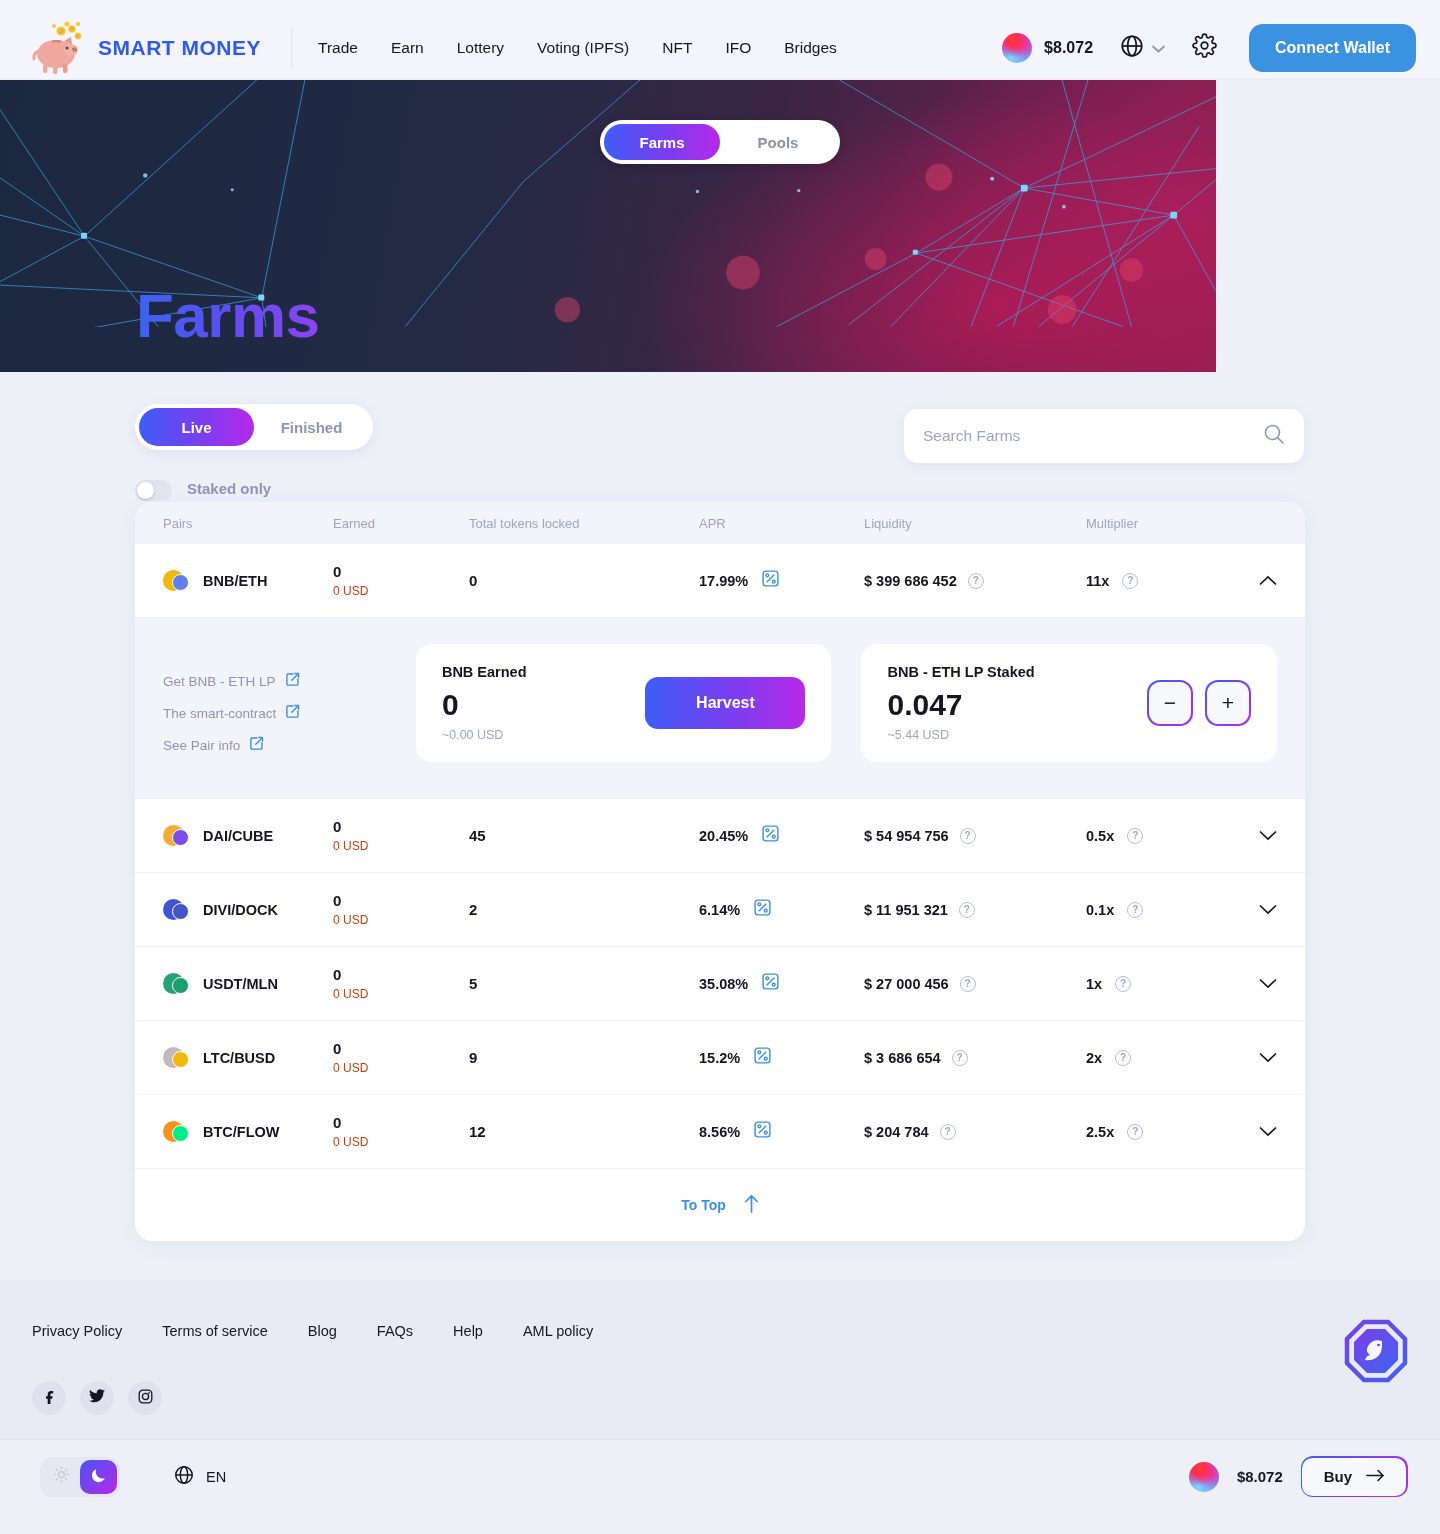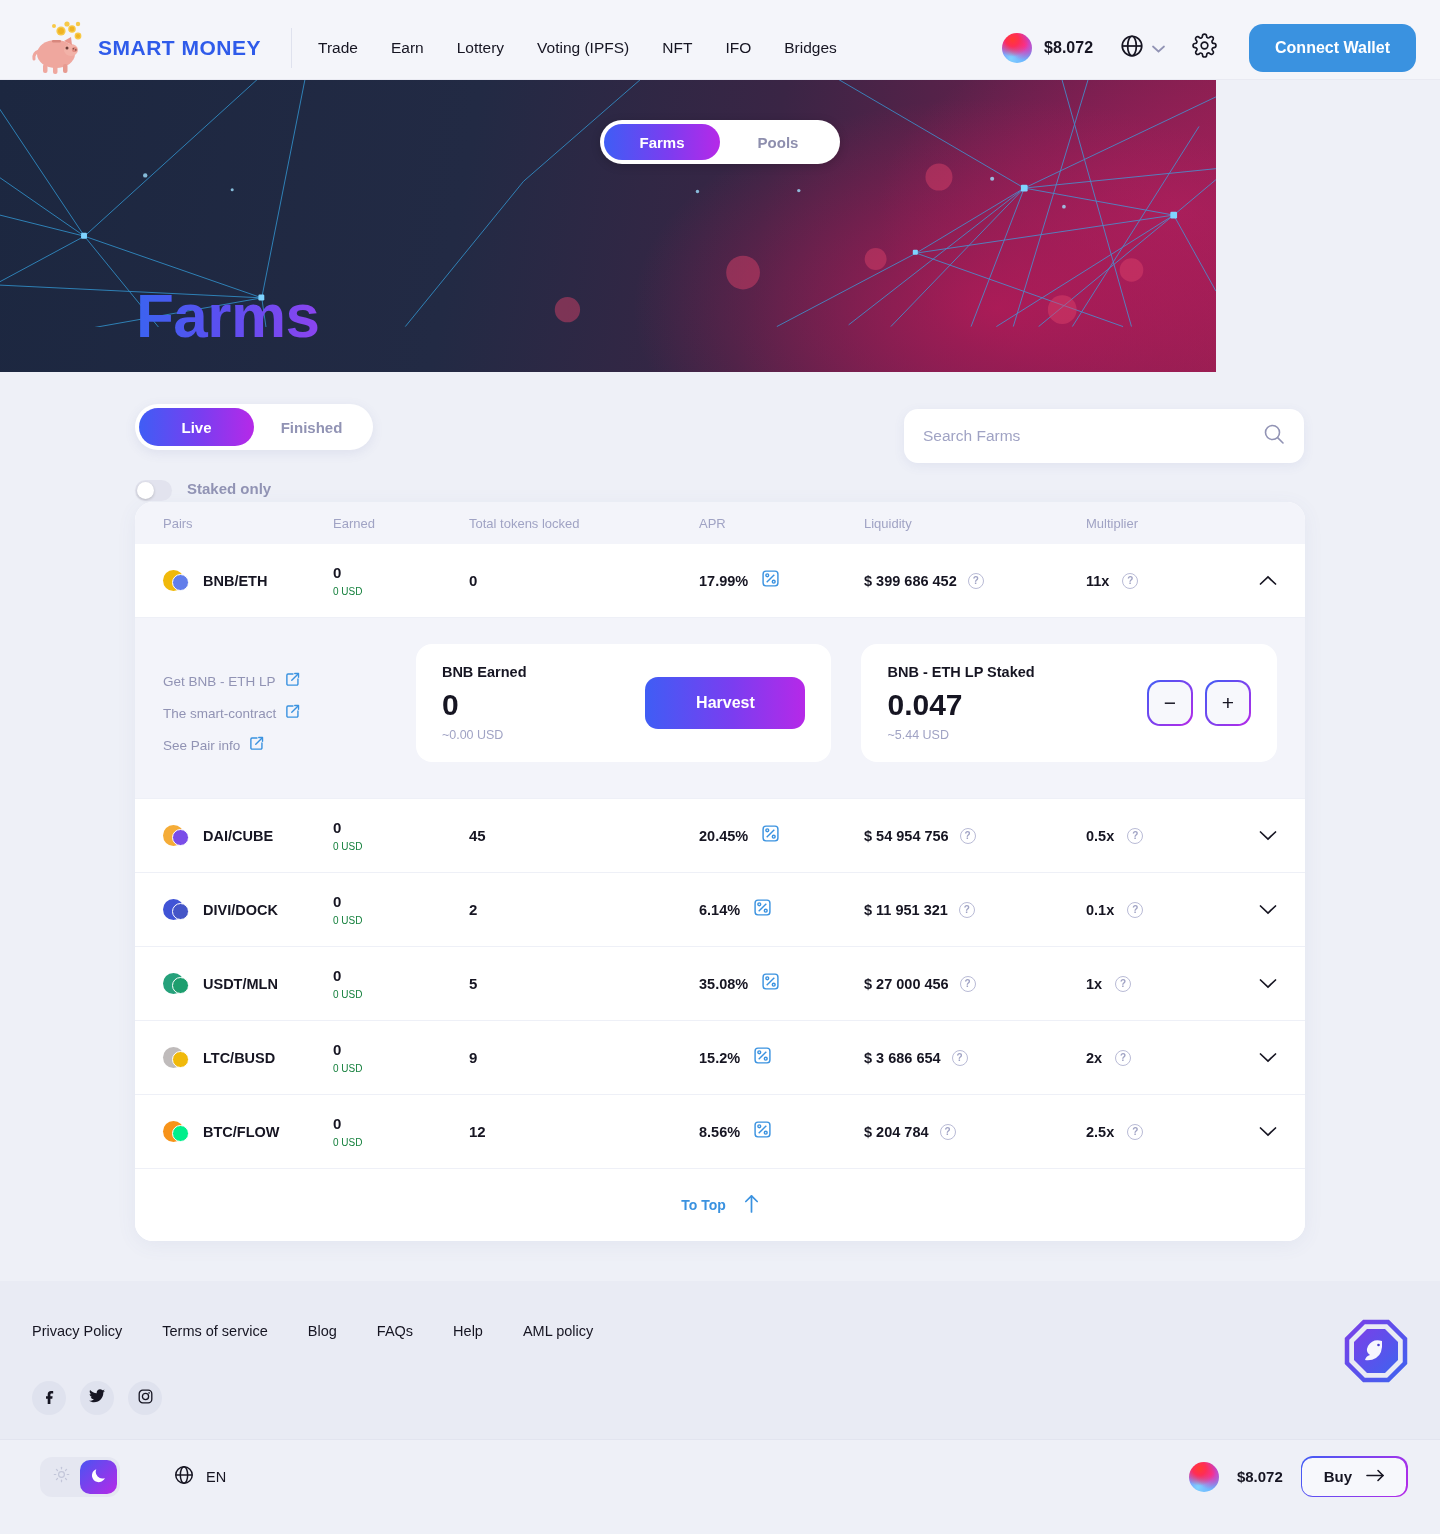--- a/index.html
+++ b/index.html
@@ -176,21 +176,21 @@
   }
   .row:last-of-type { border-bottom: 1px solid #eef0f7; }
   .pair-cell { width: 170px; display: flex; align-items: center; gap: 10px; }
   .pair-icons { position: relative; width: 30px; height: 26px; flex: none; }
   .pi { position: absolute; width: 21px; height: 21px; border-radius: 50%; top: 2px; }
   .pi.a { left: 0; }
   .pi.b { left: 9px; top: 6px; width: 17px; height: 17px; border: 1.5px solid #fff; }
   .pair-name { font-size: 14.5px; font-weight: 700; color: #161522; white-space: nowrap; }
   .earned-cell { width: 136px; }
   .earned-val { font-size: 15px; font-weight: 700; color: #161522; line-height: 1.25; }
-  .earned-usd { font-size: 10px; color: #15803d; margin-top: 3px; }
+  .earned-usd { font-size: 12px; color: #c2410c; margin-top: 3px; }
   .locked-cell { width: 230px; font-size: 15px; font-weight: 700; color: #161522; }
   .apr-cell { width: 165px; display: flex; align-items: center; gap: 13px; }
   .apr-val { font-size: 14.5px; font-weight: 700; color: #161522; }
   .liq-cell { width: 222px; display: flex; align-items: center; gap: 11px; }
   .liq-val { font-size: 14.5px; font-weight: 700; color: #161522; white-space: nowrap; }
   .mult-cell { width: 160px; display: flex; align-items: center; gap: 13px; }
   .mult-val { font-size: 14.5px; font-weight: 700; color: #161522; }
   .exp-cell { flex: 1; display: flex; justify-content: flex-end; }
 
   .qmark {

